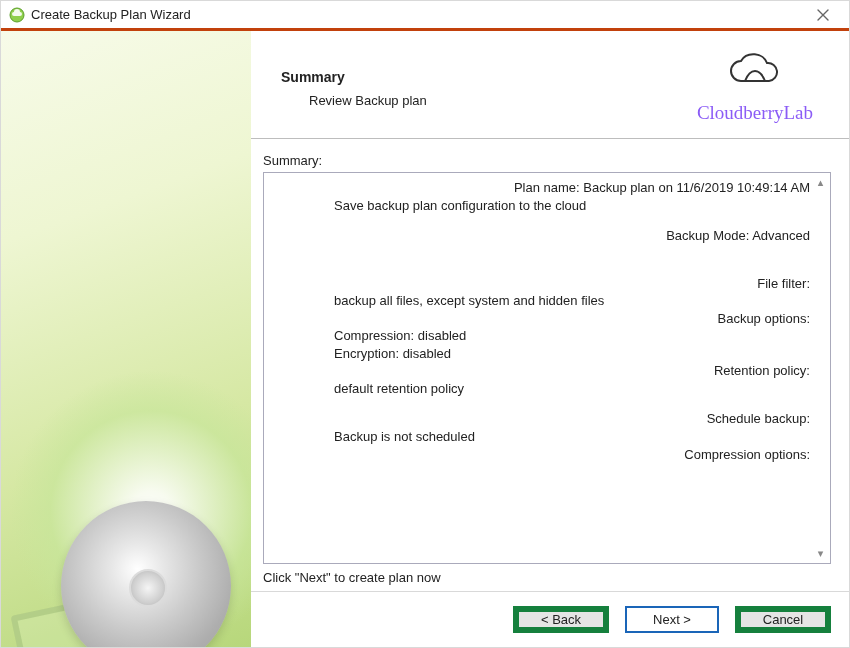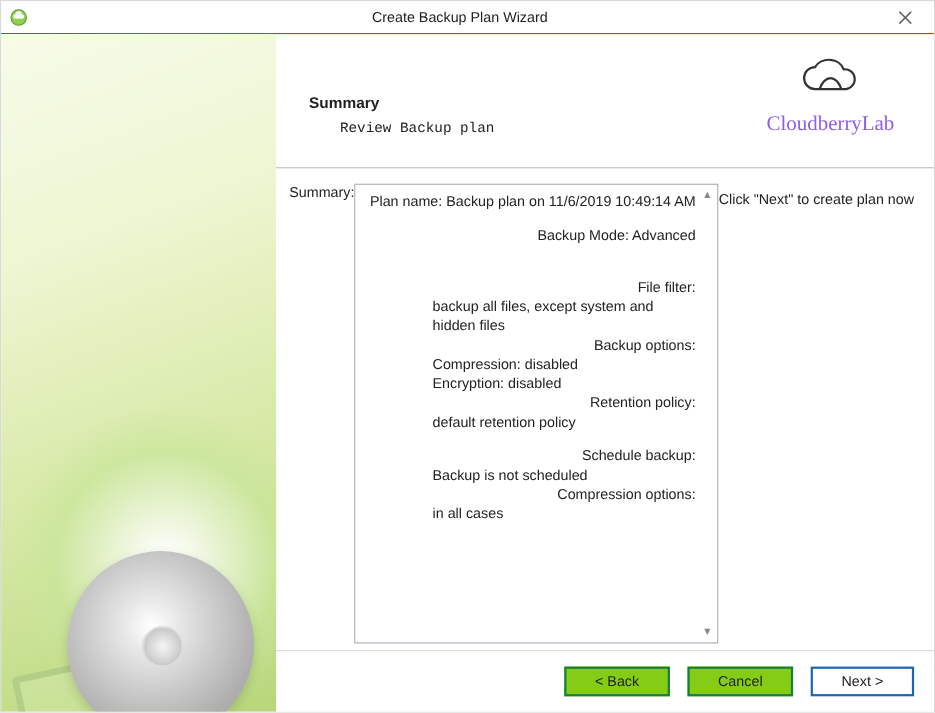--- a/index.html
+++ b/index.html
@@ -1,57 +1,57 @@
 <!DOCTYPE html>
 <html><head>
 <meta charset="utf-8">
 <style>
   * { box-sizing: border-box; }
   html, body { margin: 0; padding: 0; font-family: "Segoe UI", Tahoma, sans-serif; font-size: 13px; color: #222; }
   .window { width: 850px; height: 648px; background: #fff; display: flex; flex-direction: column; border: 1px solid #d9d9d9; }
-  .titlebar { height: 30px; display: flex; align-items: center; padding: 0 8px; border-bottom: 1px solid #c2410c; text-align: center; }
+  .titlebar { height: 30px; display: flex; align-items: center; padding: 0 8px; border-bottom: 3px solid #c2410c; }
   .titlebar .icon { width: 16px; height: 16px; margin-right: 6px; display: inline-flex; align-items: center; justify-content: center; }
   .titlebar .title { flex: 1; font-size: 13px; color: #222; }
   .titlebar .close { width: 36px; height: 28px; display: flex; align-items: center; justify-content: center; color: #555; font-size: 14px; }
   .body { flex: 1; display: flex; overflow: hidden; }
   .sidebar { width: 250px; background:
     radial-gradient(circle at 60% 78%, rgba(255,255,255,0.95) 0%, rgba(255,255,255,0.85) 4%, rgba(200,230,155,0.7) 20%, transparent 28%),
     linear-gradient(160deg, #f7fbe9 0%, #eef6d2 30%, #d6e8a4 65%, #b7d77b 100%);
     position: relative; overflow: hidden;
   }
   .sidebar .disc { position: absolute; top: 470px; left: 60px; width: 170px; height: 170px; border-radius: 50%;
     background: radial-gradient(circle at 45% 40%, #ffffff 0%, #e8e8e8 18%, #c9c9c9 45%, #aeaeae 70%, #9a9a9a 100%);
     box-shadow: 0 4px 10px rgba(0,0,0,0.15);
   }
   .sidebar .disc::after { content:""; position:absolute; top:50%; left:50%; width:34px; height:34px; margin:-17px 0 0 -17px;
     border-radius:50%; background: radial-gradient(circle, #f5f5f5 0%, #d0d0d0 60%, #b0b0b0 100%); border:2px solid #dcdcdc; }
   .sidebar .frame { position:absolute; left:20px; top:565px; width:180px; height:120px; border:6px solid rgba(160,190,120,0.55); transform: rotate(-12deg); border-radius:4px; background: rgba(225,245,200,0.25); }
 
   .main { flex: 1; display: flex; flex-direction: column; }
-  .header { padding: 22px 30px 28px 30px; display:flex; align-items:flex-end; border-bottom: 1px solid #bdbdbd; gap: 38px; }
+  .header { padding: 22px 30px 14px 30px; display:flex; align-items:center; border-bottom: 1px solid #bdbdbd; gap: 38px; }
   .header-text { flex:1; }
   .header-title { font-weight: 700; font-size: 14px; margin-bottom: 8px; }
-  .header-sub { font-size: 13px; padding-left: 28px; font-family: Liberation Mono, monospace; }
+  .header-sub { font-size: 13px; padding-left: 28px; }
   .brand { text-align:center; padding-right:6px; }
   .brand-name { font-family: Georgia, serif; font-size: 19px; color:#8b5cf6; margin-top:4px; }
 
-  .content { flex:1; padding: 14px 18px 6px 12px; display:flex; flex-direction:row; overflow:hidden; }
+  .content { flex:1; padding: 14px 18px 6px 12px; display:flex; flex-direction:column; overflow:hidden; }
   .label { font-size:13px; margin-bottom:4px; }
   .summary-box { flex:1; border:1px solid #aab; background:#fff; position:relative; font-size:13px; line-height:1.35;
     padding: 6px 20px 6px 10px; overflow:hidden; }
   .summary-box .scroll-up, .summary-box .scroll-down { position:absolute; right:2px; width:15px; height:15px;
     display:flex;align-items:center;justify-content:center; color:#888; font-size:11px; }
   .summary-box .scroll-up { top:2px; }
   .summary-box .scroll-down { bottom:2px; }
   .summary-line { white-space: pre; text-align: right; }
   .summary-indent { padding-left: 60px; display:block; }
   .hint { margin-top:6px; font-size:13px; }
 
   .footer { border-top: 1px solid #d9d9d9; padding: 14px 18px; display:flex; justify-content:flex-end; gap:16px; background:#fff; }
-  .btn { min-width:96px; height:27px; border:2px solid #15803d; background:#84cc16; font-size:13px; color:#222;
+  .btn { min-width:96px; height:27px; border:6px solid #15803d; background:#e5e5e5; font-size:13px; color:#222;
     display:inline-flex; align-items:center; justify-content:center; padding:0 18px; }
   .btn.primary { border:2px solid #1a65b8; background:#fff; min-width:94px; height:27px; }
 </style>
 </head>
 <body>
 
 <div class="window">
 
   <div class="titlebar">
     <span class="icon">
@@ -92,41 +92,41 @@
       </div>
 
       <div class="content">
         <div class="label">Summary:</div>
 
         <div class="summary-box">
           <span class="scroll-up">▴</span>
           <span class="scroll-down">▾</span>
 
           <div class="summary-line">Plan name: Backup plan on 11/6/2019 10:49:14 AM</div>
+          <span class="summary-indent">Save backup plan configuration to the cloud</span>
           <div style="height:13px"></div>
           <div class="summary-line">Backup Mode: Advanced</div>
           <div style="height:30px"></div>
           <div class="summary-line">File filter:</div>
           <span class="summary-indent">backup all files, except system and hidden files</span>
           <div class="summary-line">Backup options:</div>
           <span class="summary-indent">Compression: disabled</span>
           <span class="summary-indent">Encryption: disabled</span>
           <div class="summary-line">Retention policy:</div>
           <span class="summary-indent">default retention policy</span>
           <div style="height:13px"></div>
           <div class="summary-line">Schedule backup:</div>
           <span class="summary-indent">Backup is not scheduled</span>
           <div class="summary-line">Compression options:</div>
-          <span class="summary-indent">in all cases</span>
         </div>
 
         <div class="hint">Click "Next" to create plan now</div>
       </div>
 
       <div class="footer">
         <button class="btn">&lt; Back</button>
+        <button class="btn primary">Next &gt;</button>
         <button class="btn">Cancel</button>
-        <button class="btn primary">Next &gt;</button>
       </div>
 
     </div>
   </div>
 </div>
 
 </body></html>

